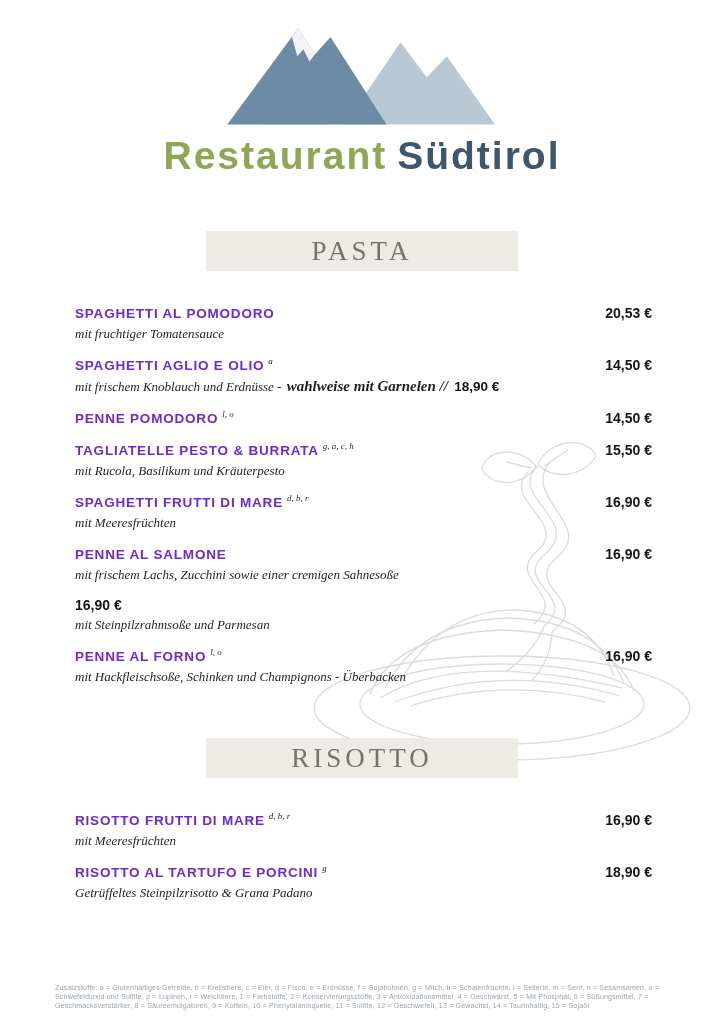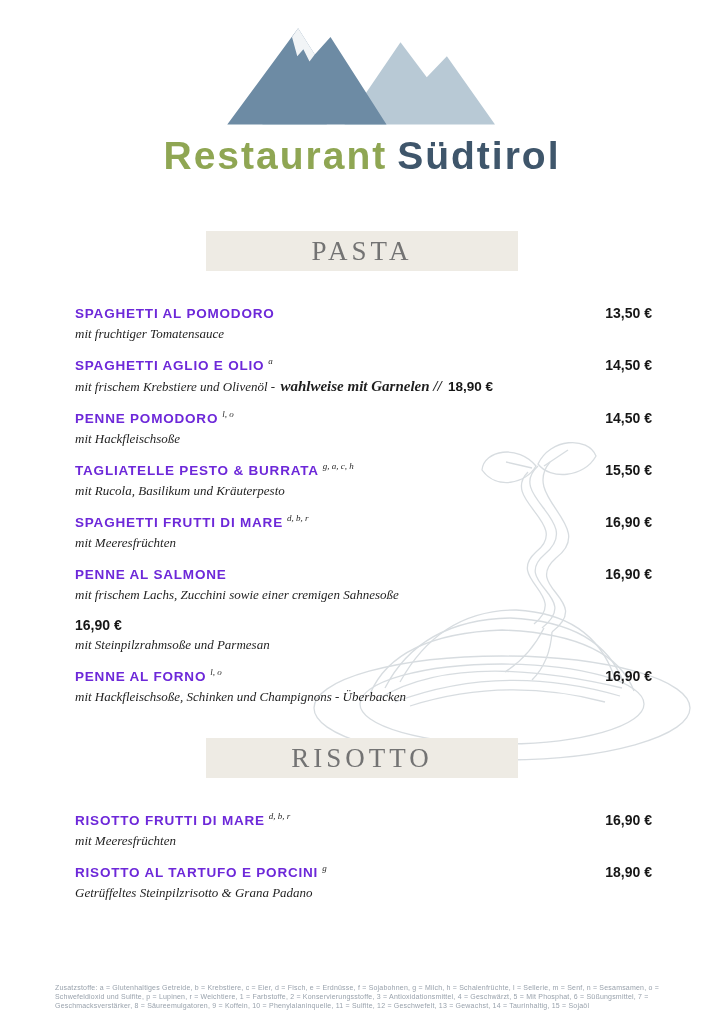--- a/index.html
+++ b/index.html
@@ -178,43 +178,42 @@
 
   <div class="section-bar bar-pasta">
     <span>PASTA</span>
   </div>
 
   <div class="items items-pasta">
 
     <div class="menu-item">
       <div class="row">
         <div><span class="name">SPAGHETTI AL POMODORO</span><sup class="al"></sup></div>
-        <div class="price">13,50 €</div>
+        <div class="price">20,53 €</div>
       </div>
       <div class="desc">mit fruchtiger Tomatensauce</div>
     </div>
 
     <div class="menu-item">
       <div class="row">
         <div><span class="name">SPAGHETTI AGLIO E OLIO</span><sup class="al">a</sup></div>
         <div class="price">14,50 €</div>
       </div>
       <div class="desc">
-        <span>mit frischem Krebstiere und Olivenöl -</span>
+        <span>mit frischem Knoblauch und Erdnüsse -</span>
         <span class="d-opt">wahlweise mit Garnelen //</span>
         <span class="d-opt-price">18,90 €</span>
       </div>
     </div>
 
     <div class="menu-item">
       <div class="row">
         <div><span class="name">PENNE POMODORO</span><sup class="al">l, o</sup></div>
         <div class="price">14,50 €</div>
       </div>
-      <div class="desc">mit Hackfleischsoße</div>
     </div>
 
     <div class="menu-item">
       <div class="row">
         <div><span class="name">TAGLIATELLE PESTO &amp; BURRATA</span><sup class="al">g, a, c, h</sup></div>
         <div class="price">15,50 €</div>
       </div>
       <div class="desc">mit Rucola, Basilikum und Kräuterpesto</div>
     </div>
 

